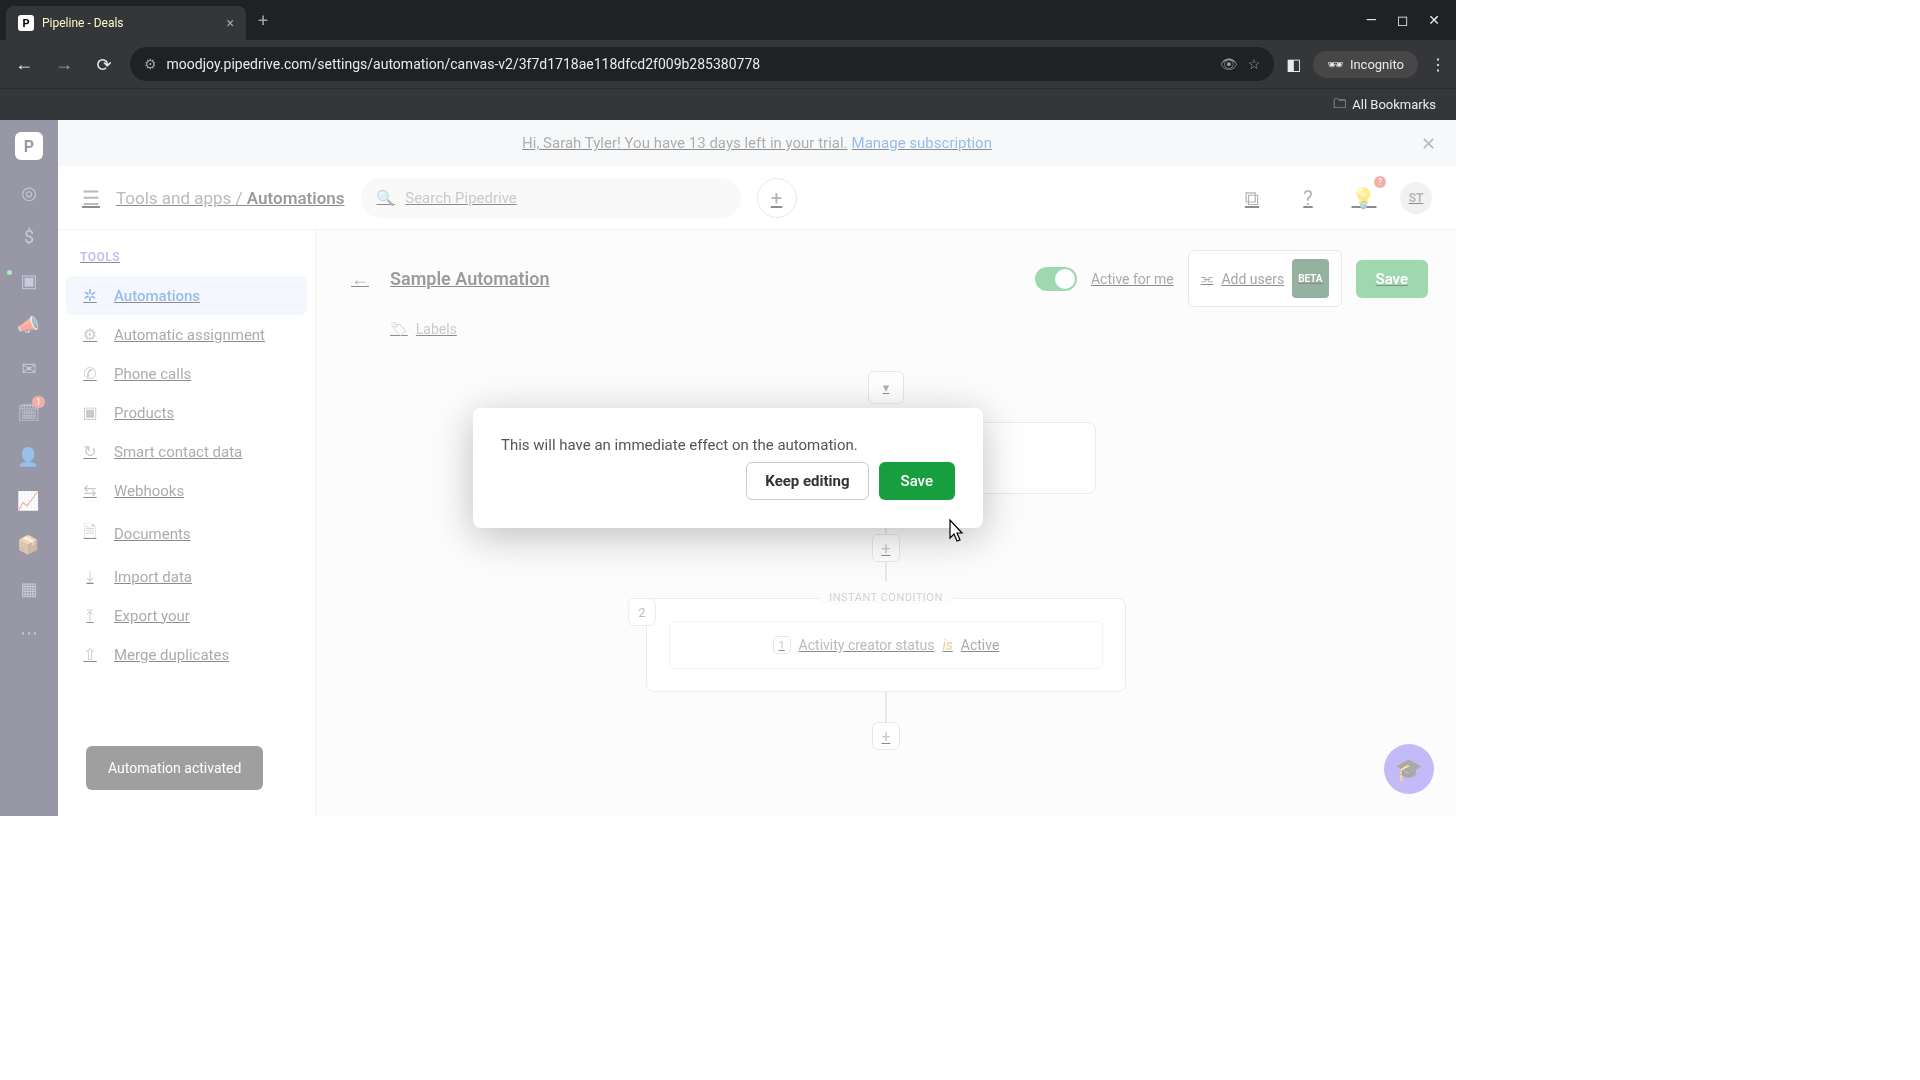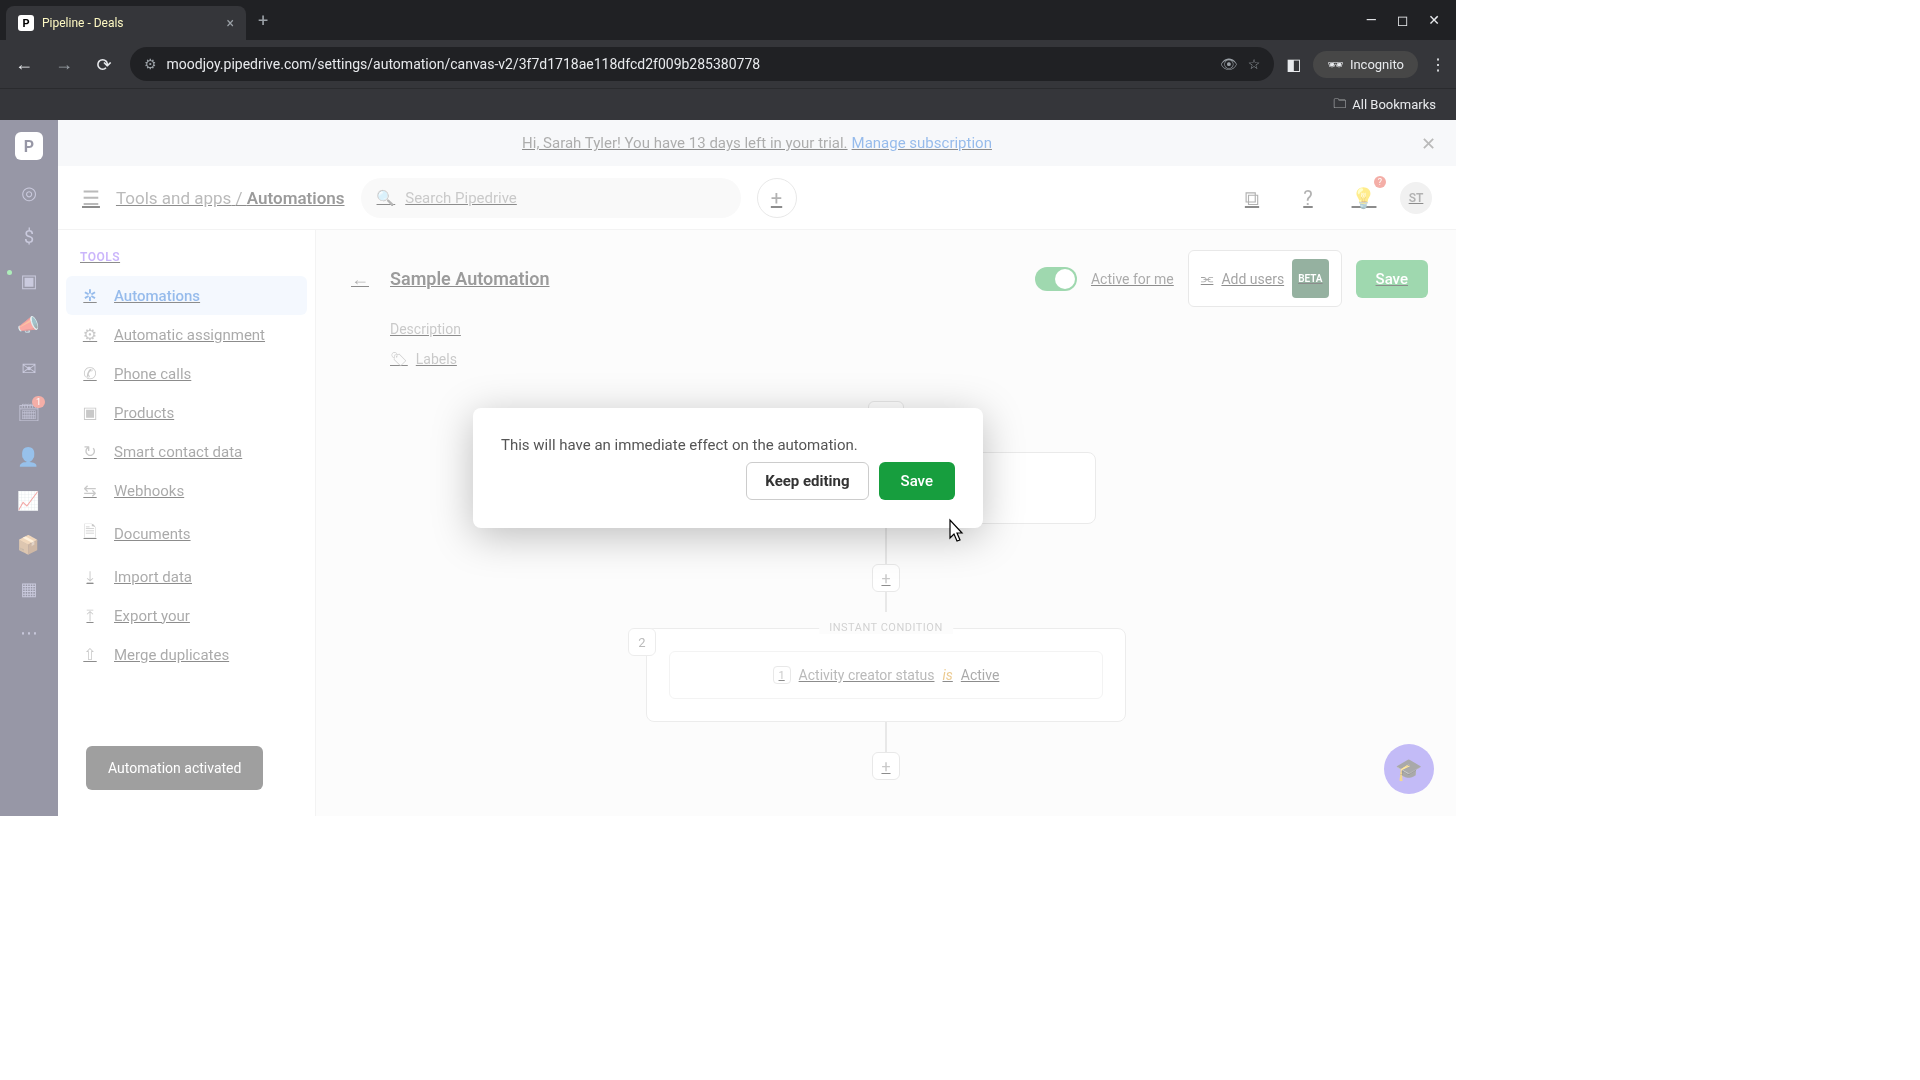--- a/index.html
+++ b/index.html
@@ -247,21 +247,20 @@
             <div class="toggle"></div>
             <span class="active-label">Active for me</span>
             <div class="add-users-btn">
               <span>⫘</span>
               <span>Add users</span>
               <span class="beta-badge">BETA</span>
             </div>
             <button class="save-main-btn">Save</button>
           </div>
         </div>
-        <div class="sub-row">Description</div>
         <div class="label-row">
           <span>🏷</span>
           <span>Labels</span>
         </div>
 
         <div class="canvas">
           <div class="trigger-pill">
             <span style="margin-left:auto">▾</span>
           </div>
           <div class="trigger-card"></div>

